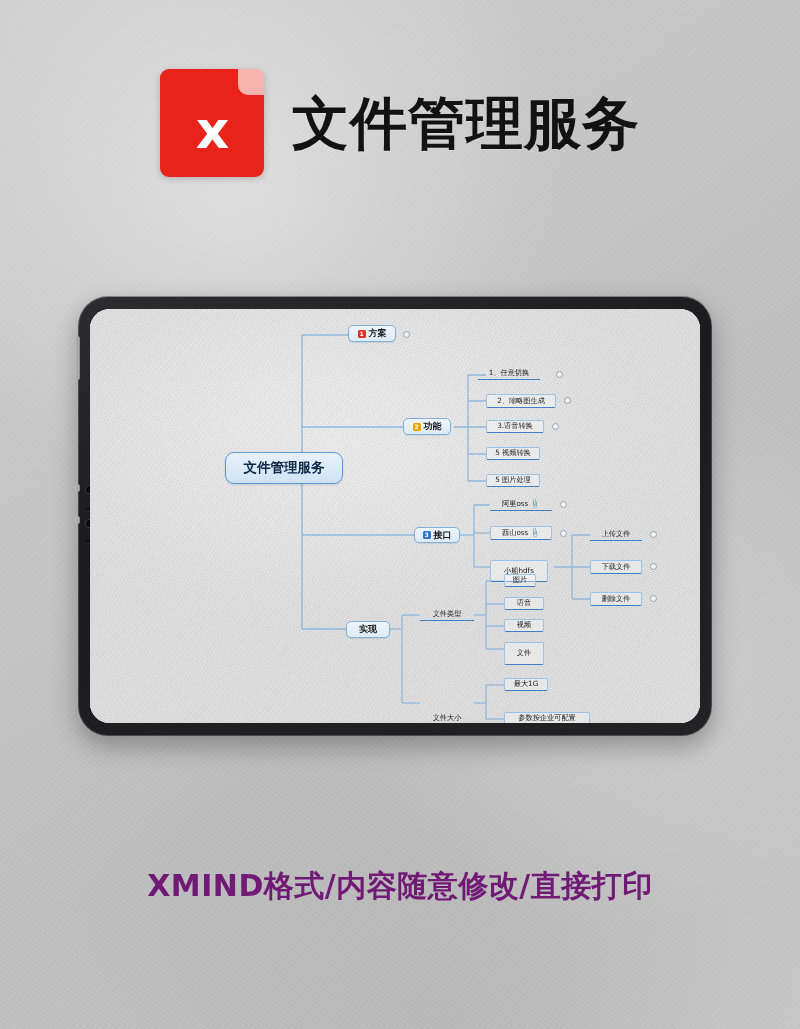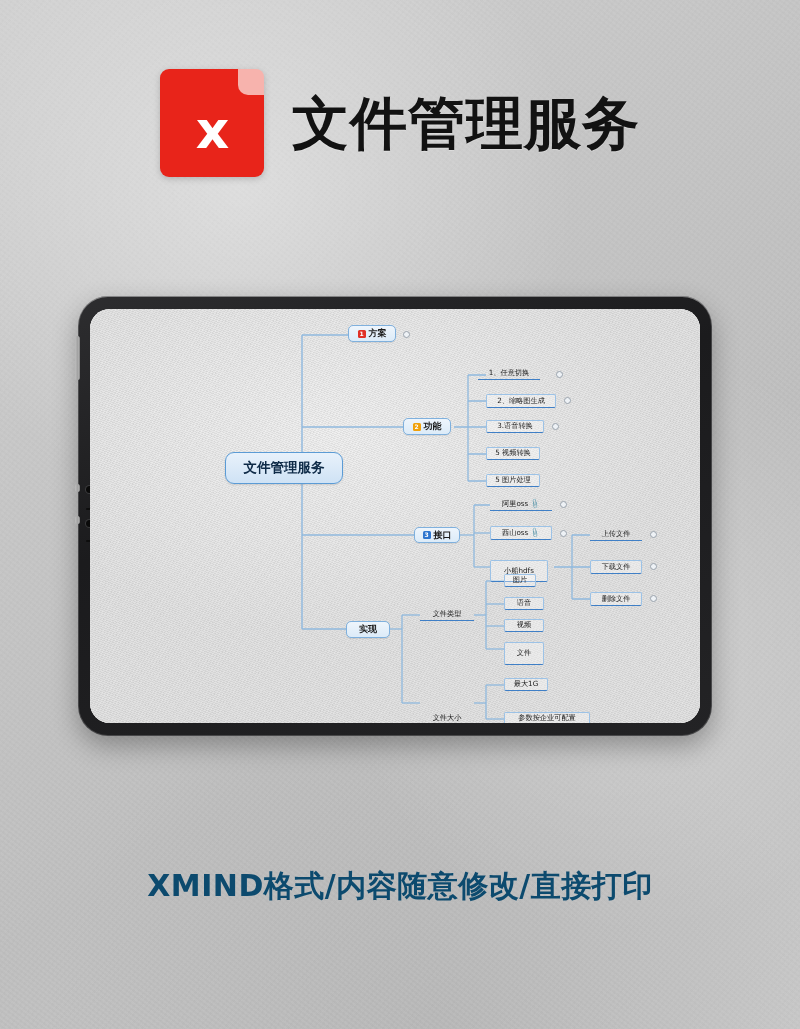--- a/index.html
+++ b/index.html
@@ -160,21 +160,21 @@
     transform:rotate(35deg);
   }
   .collapse{
     position:absolute;width:5px;height:5px;border-radius:50%;
     border:1px solid #9aa3ad;background:#eef2f6;
   }
 
   
   #caption{
     position:absolute;left:0;top:866px;width:800px;text-align:center;
-    font-size:30px;font-weight:bold;color:#0c4a6e;
+    font-size:30px;font-weight:bold;color:#701a75;
     font-family:"DejaVu Sans","Liberation Sans",sans-serif;
     letter-spacing:.5px;
   }
 </style>
 </head>
 <body>
 
 <div id="page-bg"></div>
 <div id="page-noise"></div>
 

